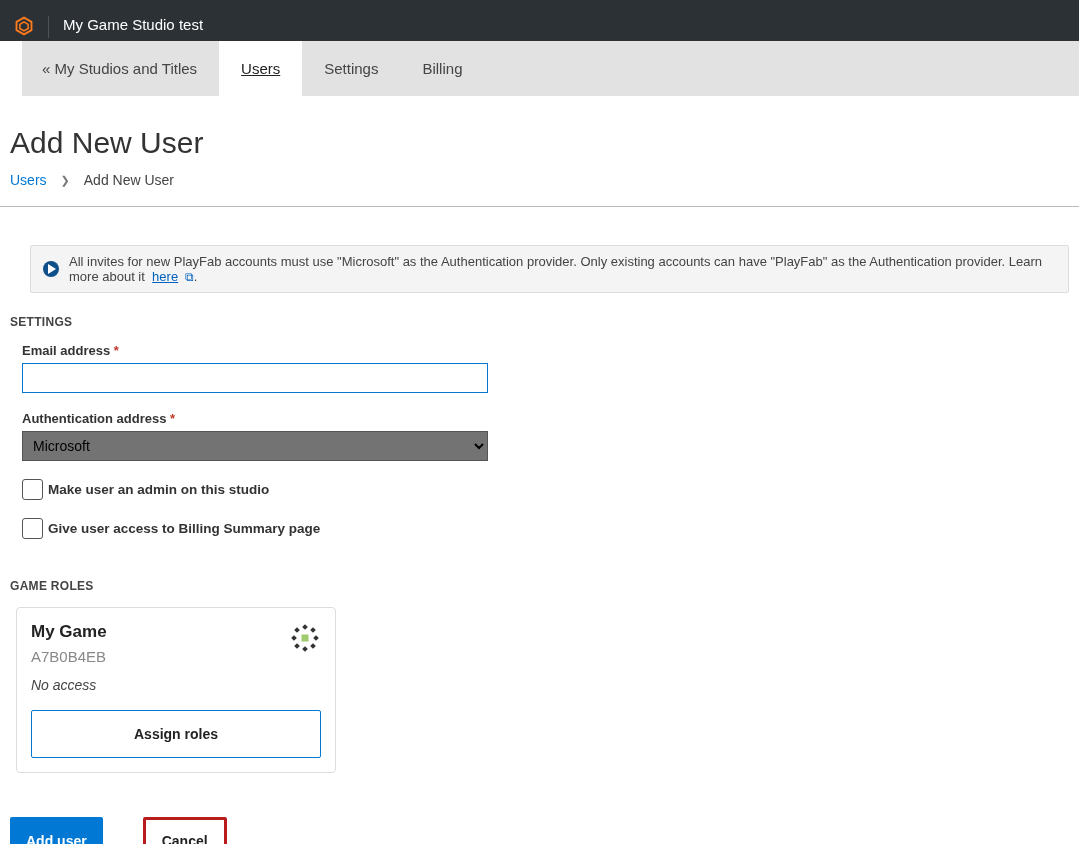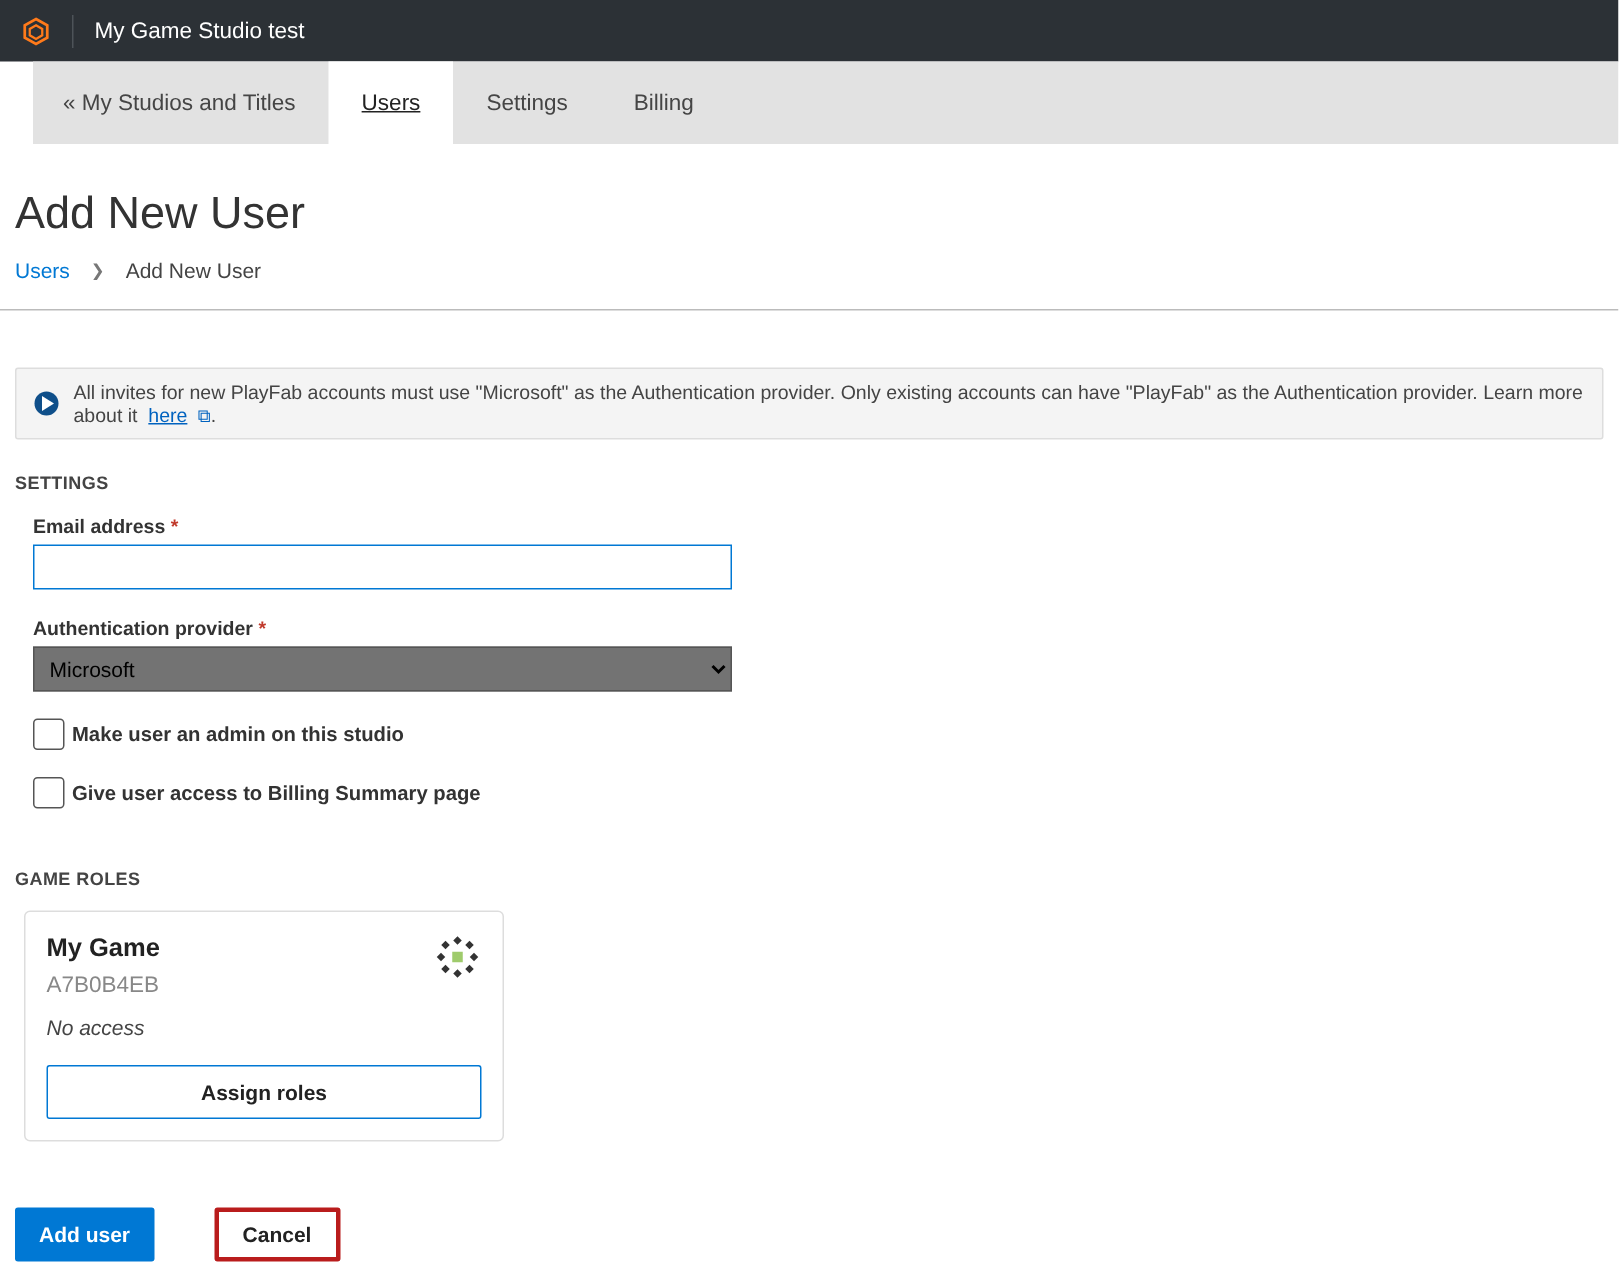--- a/index.html
+++ b/index.html
@@ -7,22 +7,22 @@
       font-family: "Segoe UI", -apple-system, BlinkMacSystemFont, sans-serif;
       font-size: 14px;
       color: #323130;
       background: #fff;
     }
     
     .header-bar {
       background: #2C3136;
       height: 41px;
       display: flex;
-      align-items: center;
-      padding: 4px 14px;
+      align-items: flex-start;
+      padding: 16px 14px;
       color: #fff;
     }
     .logo-hex {
       width: 20px;
       height: 20px;
       display: inline-block;
     }
     .header-divider {
       width: 1px;
       height: 22px;
@@ -89,20 +89,21 @@
       margin-top: 38px;
       background: #f4f4f4;
       border: 1px solid #ddd;
       border-radius: 2px;
       padding: 8px 12px;
       display: flex;
       align-items: center;
       gap: 10px;
       font-size: 13px;
       color: #444;
+      margin-left: 20px;
     }
     .info-icon {
       width: 16px;
       height: 16px;
       border-radius: 50%;
       background: #0F4F8A;
       display: inline-flex;
       align-items: center;
       justify-content: center;
       flex-shrink: 0;
@@ -177,21 +178,21 @@
       position: absolute;
       top: 14px;
       right: 14px;
       width: 32px;
       height: 32px;
     }
     .btn {
       display: inline-flex;
       align-items: center;
       justify-content: center;
-      height: 36px;
+      height: 48px;
       padding: 0 16px;
       font-size: 14px;
       font-weight: 600;
       border-radius: 2px;
       cursor: pointer;
       border: none;
     }
     .btn-outline {
       width: 100%;
       border: 1px solid #0078D4;
@@ -260,21 +261,21 @@
 
   <div class="form-group">
     <label class="form-label">
       <span>Email address</span> <span class="req">*</span>
     </label>
     <input type="text" class="text-input" value="" style="">
   </div>
 
   <div class="form-group">
     <label class="form-label">
-      <span>Authentication provider</span> <span class="req">*</span>
+      <span>Authentication address</span> <span class="req">*</span>
     </label>
     <select class="select-input">
       <option>Microsoft</option>
     </select>
   </div>
 
   <div class="checkbox-row">
     <div class="checkbox"></div>
     <span class="checkbox-label">Make user an admin on this studio</span>
   </div>

